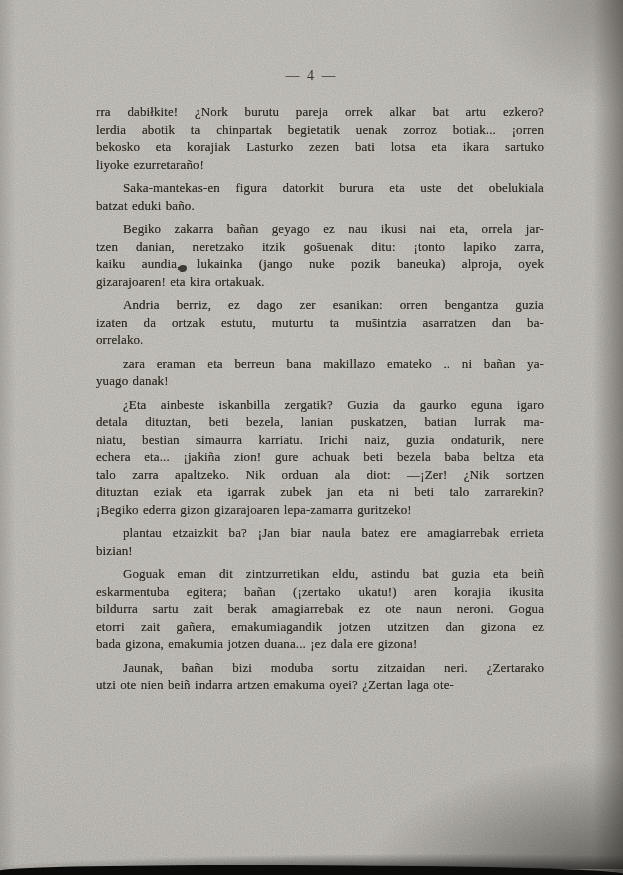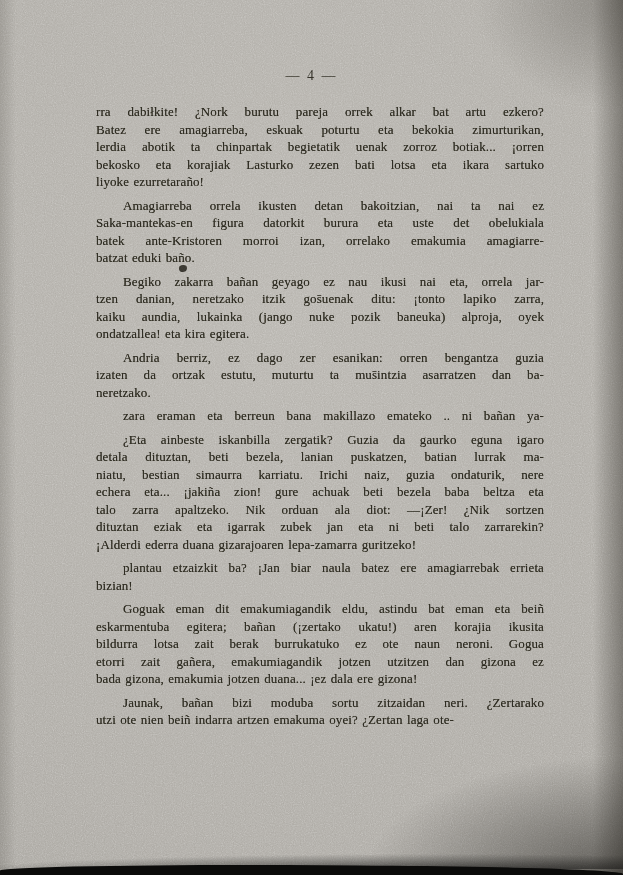--- a/index.html
+++ b/index.html
@@ -92,62 +92,60 @@
 </head>
 <body>
 
 <div class="scan">
 
   <div class="page-number">— 4 —</div>
 
   <div class="text-block">
       <div class="para">
         <div class="line">rra dabiłkite! ¿Nork burutu pareja orrek alkar bat artu ezkero?</div>
-        <div class="line">Batez ere amagiarreba, eskuak poturtu eta bekokia zimurturikan,</div>
         <div class="line">lerdia abotik ta chinpartak begietatik uenak zorroz botiak... ¡orren</div>
         <div class="line">bekosko eta korajiak Lasturko zezen bati lotsa eta ikara sartuko</div>
         <div class="line last">liyoke ezurretaraño!</div>
       </div>
       <div class="para indent">
-        <div class="line">Amagiarreba orrela ikusten detan bakoitzian, nai ta nai ez</div>
         <div class="line">Saka-mantekas-en figura datorkit burura eta uste det obelukiala</div>
-        <div class="line">batek ante-Kristoren morroi izan, orrelako emakumia amagiarre-</div>
         <div class="line last">batzat eduki baño.</div>
       </div>
       <div class="para indent">
         <div class="line">Begiko zakarra bañan geyago ez nau ikusi nai eta, orrela jar-</div>
         <div class="line">tzen danian, neretzako itzik gos̄uenak ditu: ¡tonto lapiko zarra,</div>
         <div class="line">kaiku aundia, lukainka (jango nuke pozik baneuka) alproja, oyek</div>
-        <div class="line last">ondatzallea! eta kira egitera.</div>
+        <div class="line last">gizarajoaren! eta kira ortakuak.</div>
       </div>
       <div class="para indent">
         <div class="line">Andria berriz, ez dago zer esanikan: orren bengantza guzia</div>
         <div class="line">izaten da ortzak estutu, muturtu ta mus̄intzia asarratzen dan ba-</div>
-        <div class="line last">neretzako.</div>
+        <div class="line last">orrelako.</div>
       </div>
       <div class="para indent">
         <div class="line">zara eraman eta berreun bana makillazo emateko .. ni bañan ya-</div>
+        <div class="line last">yuago danak!</div>
       </div>
       <div class="para indent">
         <div class="line">¿Eta ainbeste iskanbilla zergatik? Guzia da gaurko eguna igaro</div>
         <div class="line">detala dituztan, beti bezela, lanian puskatzen, batian lurrak ma-</div>
         <div class="line">niatu, bestian simaurra karriatu. Irichi naiz, guzia ondaturik, nere</div>
         <div class="line">echera eta... ¡jakiña zion! gure achuak beti bezela baba beltza eta</div>
         <div class="line">talo zarra apaltzeko. Nik orduan ala diot: —¡Zer! ¿Nik sortzen</div>
         <div class="line">dituztan eziak eta igarrak zubek jan eta ni beti talo zarrarekin?</div>
-        <div class="line last">¡Alderdi ederra duana gizarajoaren lepa-zamarra guritzeko!</div>
+        <div class="line last">¡Begiko ederra gizon gizarajoaren lepa-zamarra guritzeko!</div>
       </div>
       <div class="para indent">
         <div class="line">plantau etzaizkit ba? ¡Jan biar naula batez ere amagiarrebak errieta</div>
         <div class="line last">bizian!</div>
       </div>
       <div class="para indent">
-        <div class="line">Goguak eman dit emakumiagandik eldu, astindu bat eman eta beiñ</div>
+        <div class="line">Goguak eman dit zintzurretikan eldu, astindu bat guzia eta beiñ</div>
         <div class="line">eskarmentuba egitera; bañan (¡zertako ukatu!) aren korajia ikusita</div>
-        <div class="line">bildurra lotsa zait berak burrukatuko ez ote naun neroni. Gogua</div>
+        <div class="line">bildurra sartu zait berak amagiarrebak ez ote naun neroni. Gogua</div>
         <div class="line">etorri zait gañera, emakumiagandik jotzen utzitzen dan gizona ez</div>
         <div class="line last">bada gizona, emakumia jotzen duana... ¡ez dala ere gizona!</div>
       </div>
       <div class="para indent">
         <div class="line">Jaunak, bañan bizi moduba sortu zitzaidan neri. ¿Zertarako</div>
         <div class="line last">utzi ote nien beiñ indarra artzen emakuma oyei? ¿Zertan laga ote-</div>
       </div>
     </div>
 
   <div class="ink-blot"></div>

